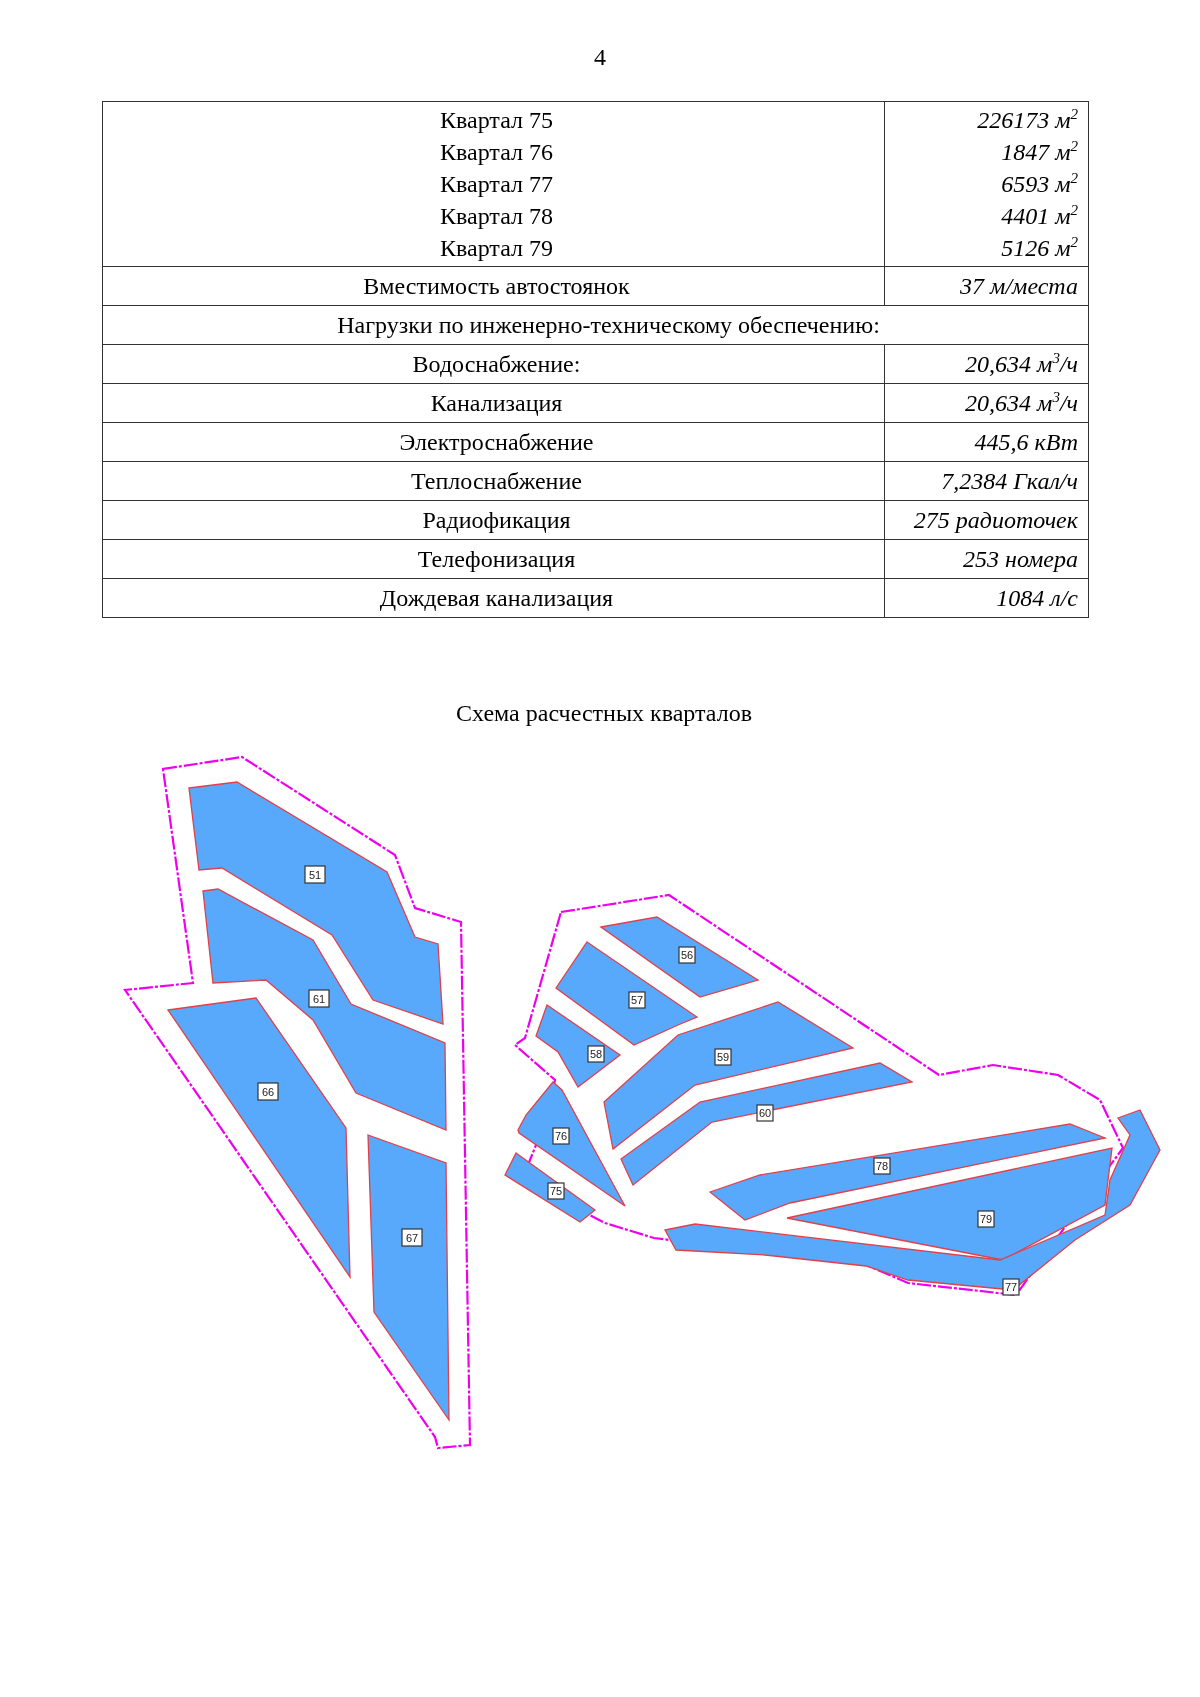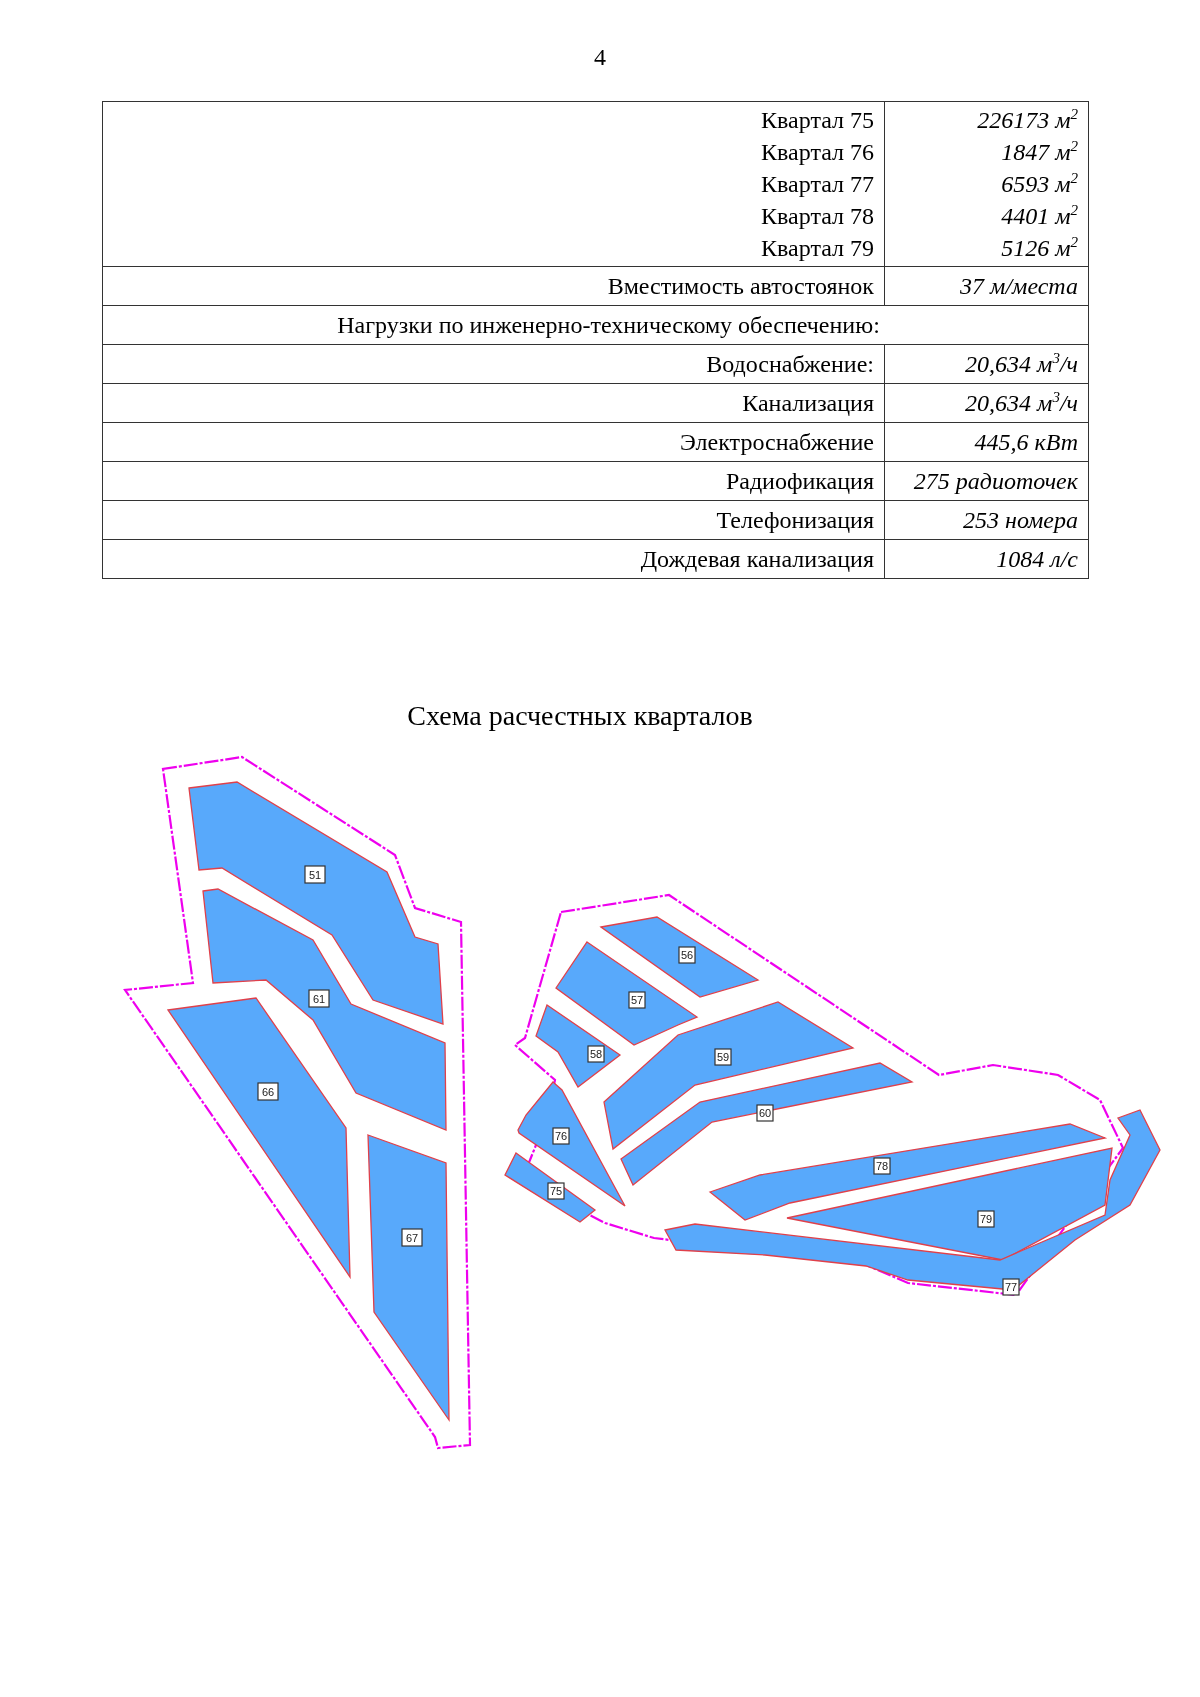--- a/index.html
+++ b/index.html
@@ -1,28 +1,28 @@
 <!DOCTYPE html>
 <html><head>
 <meta charset="utf-8">
 <style>
   html, body { margin: 0; padding: 0; background: #ffffff; }
   body { width: 1200px; height: 1697px; position: relative; overflow: hidden;
          font-family: "Liberation Serif", "DejaVu Serif", serif; color: #000; }
   .page-number { position: absolute; top: 44px; left: 0; width: 1200px; text-align: center; font-size: 24px; }
   table.spec { position: absolute; top: 101px; left: 102px; width: 987px; border-collapse: collapse; font-size: 24px; }
   table.spec td { border: 1.5px solid #333; padding: 0 10px; line-height: 32px; vertical-align: middle; }
-  table.spec td.label { text-align: right; width: 755px; padding-left: 16px; }
+  table.spec td.label { text-align: center; width: 755px; padding-left: 16px; }
   table.spec td.value { text-align: right; font-style: italic; }
   table.spec td.multi { padding-top: 2px; padding-bottom: 2px; }
   table.spec td.multi div { line-height: 32px; }
   table.spec tr.row td { height: 38px; }
   table.spec td.section { text-align: center; height: 38px; padding-left: 36px; }
   sup { font-size: 15px; vertical-align: 9px; line-height: 0; }
-  .caption { position: absolute; top: 700px; left: 0; width: 1160px; text-align: center; font-size: 28px; }
+  .caption { position: absolute; top: 700px; left: 0; width: 1160px; text-align: center; font-size: 24px; padding-left: 24px; }
   svg.map { position: absolute; top: 0; left: 0; }
   .lbl-box { fill: #ffffff; stroke: #333; stroke-width: 1.2; }
   .lbl-txt { font-family: "Liberation Sans", "DejaVu Sans", sans-serif; font-size: 11px; fill: #222; }
   .q { fill: #58a9fb; stroke: #e0404a; stroke-width: 1.3; }
   .bnd { fill: none; stroke: #ee00ee; stroke-width: 2.2; stroke-dasharray: 14 2 3 2; }
 </style>
 </head>
 <body>
 
 <div class="page-number">4</div>
@@ -56,20 +56,24 @@
     <td class="label">Водоснабжение:</td>
     <td class="value"><span>20,634 м</span><sup>3</sup><span>/ч</span></td>
   </tr>
   <tr class="row">
     <td class="label">Канализация</td>
     <td class="value"><span>20,634 м</span><sup>3</sup><span>/ч</span></td>
   </tr>
   <tr class="row">
     <td class="label">Электроснабжение</td>
     <td class="value"><span>445,6 кВт</span></td>
+  </tr>
+  <tr class="row">
+    <td class="label">Теплоснабжение</td>
+    <td class="value"><span>7,2384 Гкал/ч</span></td>
   </tr>
   <tr class="row">
     <td class="label">Радиофикация</td>
     <td class="value"><span>275 радиоточек</span></td>
   </tr>
   <tr class="row">
     <td class="label">Телефонизация</td>
     <td class="value"><span>253 номера</span></td>
   </tr>
   <tr class="row">

